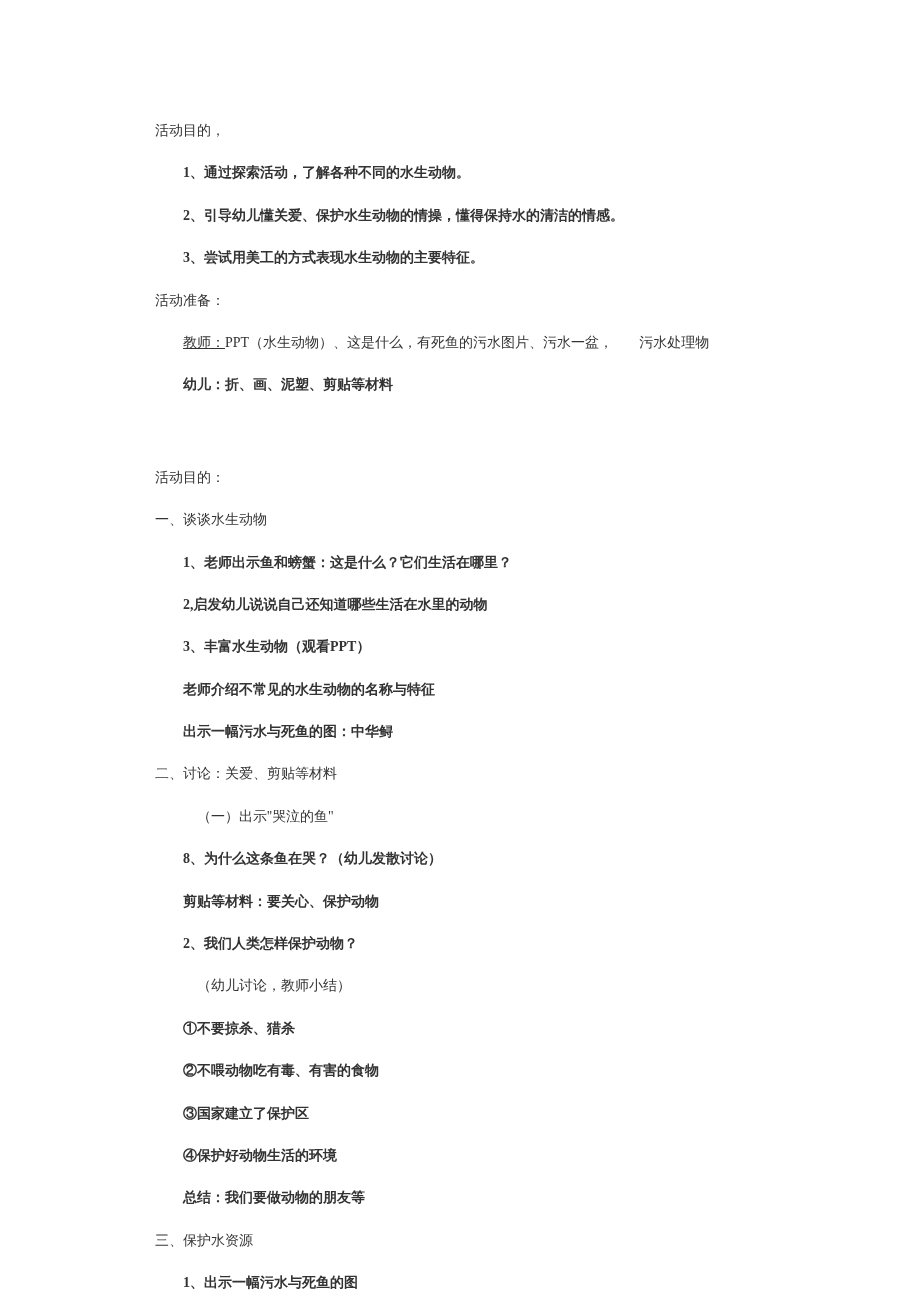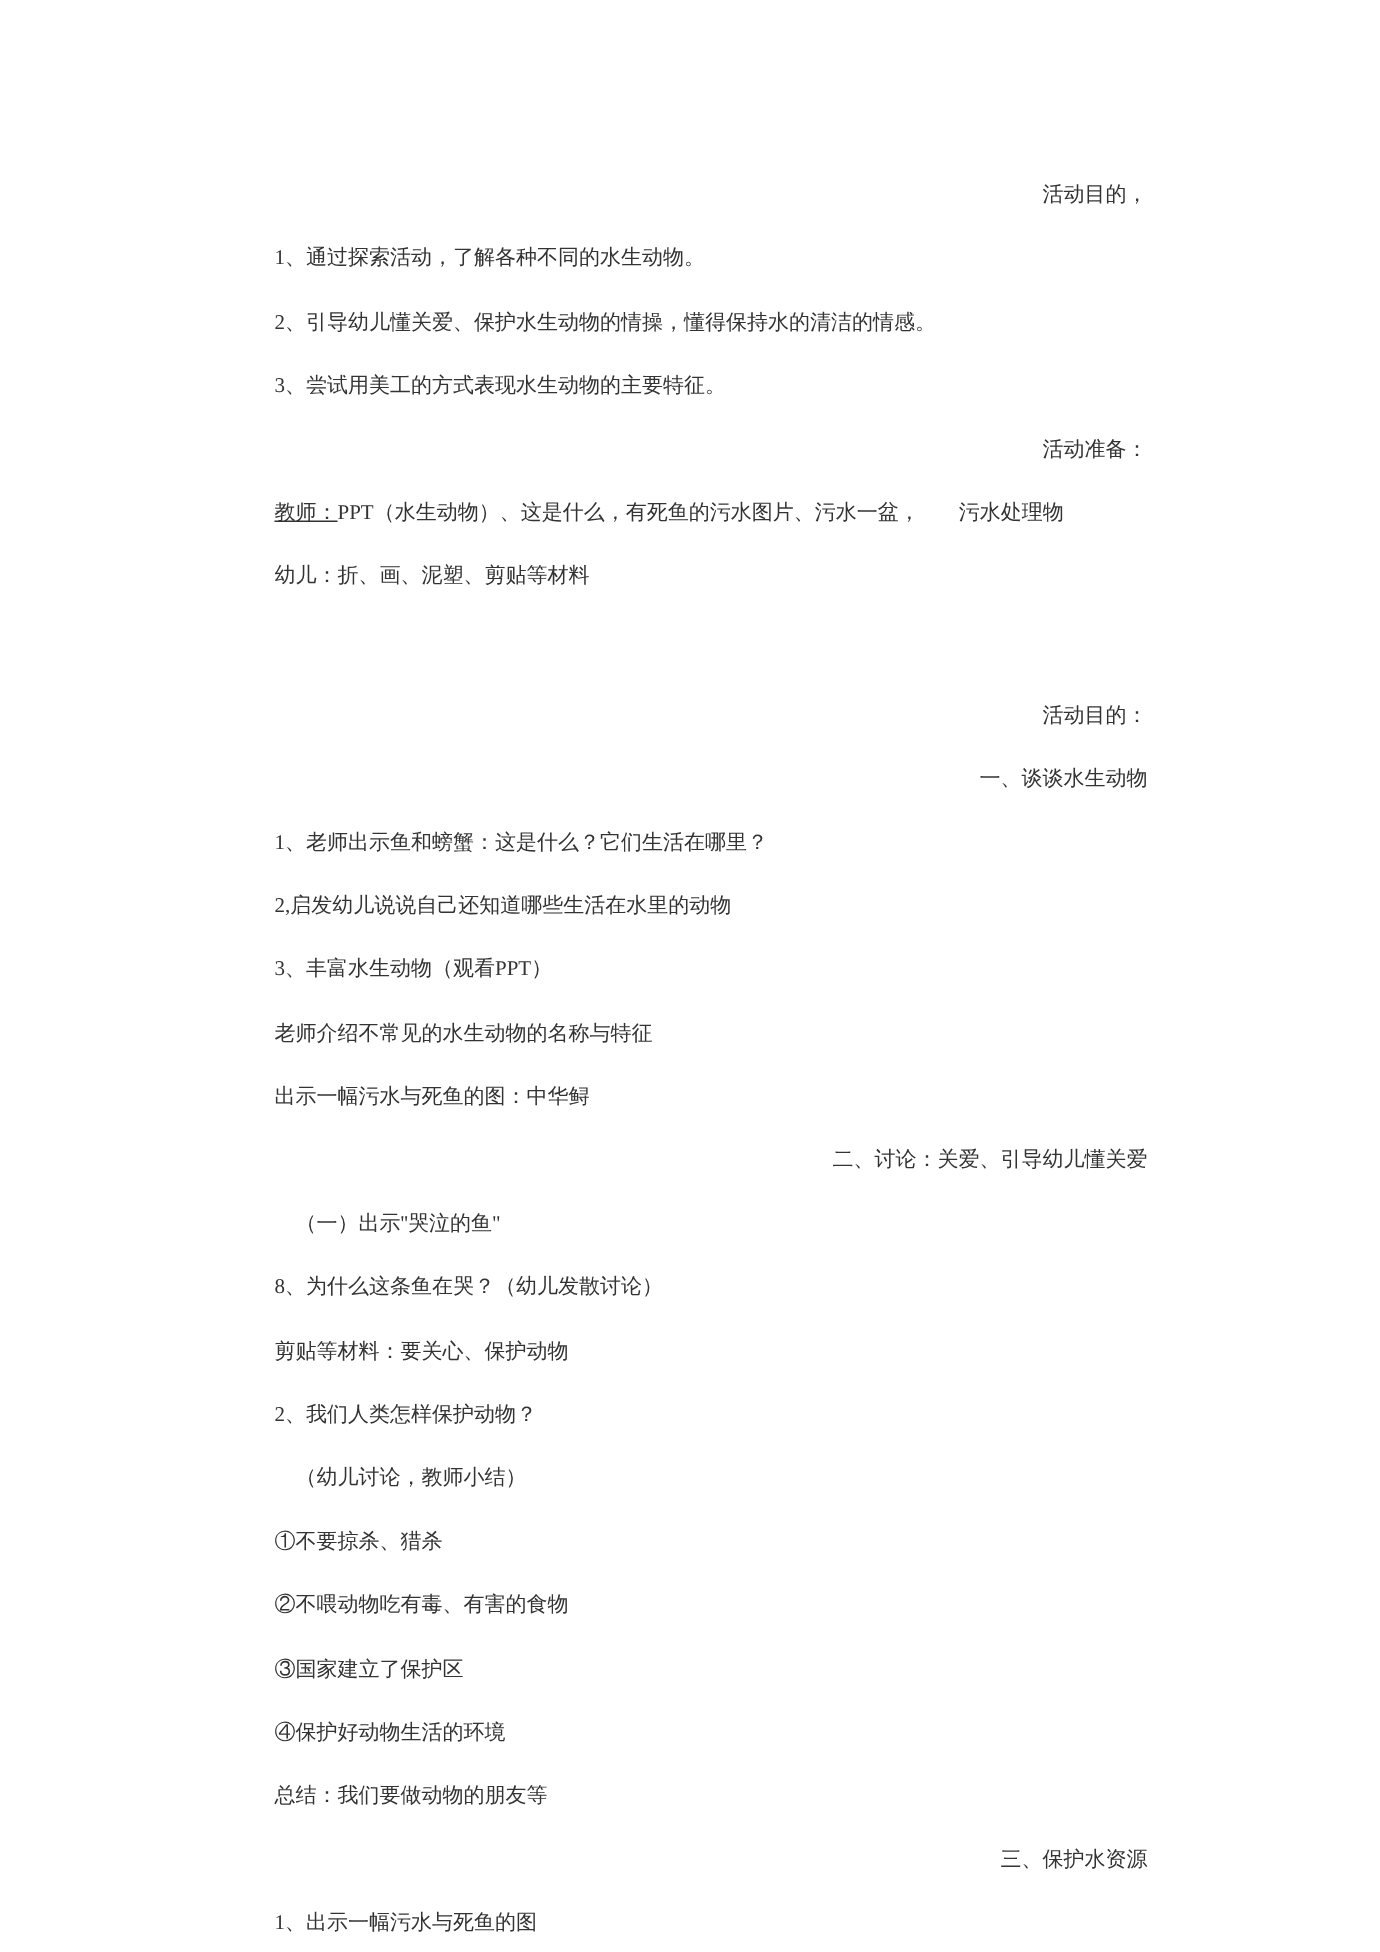--- a/index.html
+++ b/index.html
@@ -12,25 +12,25 @@
       font-size: 14px;
       line-height: 1.6;
       color: #333;
       background: #fff;
       padding: 120px 155px 60px 155px;
       width: 920px;
     }
     .heading {
       font-weight: normal;
       margin-bottom: 20px;
-      text-align: right;
     }
     .indent-1 {
       margin-left: 28px;
       margin-bottom: 20px;
+      font-weight: bold;
     }
     .indent-2 {
       margin-left: 42px;
       margin-bottom: 20px;
     }
     .teacher-line {
       margin-left: 28px;
       margin-bottom: 20px;
     }
     .teacher-line .label {
@@ -65,21 +65,21 @@
 
 <div class="heading">活动目的：</div>
 
 <div class="heading">一、谈谈水生动物</div>
 <div class="indent-1">1、老师出示鱼和螃蟹：这是什么？它们生活在哪里？</div>
 <div class="indent-1">2,启发幼儿说说自己还知道哪些生活在水里的动物</div>
 <div class="indent-1">3、丰富水生动物（观看PPT）</div>
 <div class="indent-1">老师介绍不常见的水生动物的名称与特征</div>
 <div class="indent-1">出示一幅污水与死鱼的图：中华鲟</div>
 
-<div class="heading">二、讨论：关爱、引导幼儿懂关爱</div>
+<div class="heading">二、讨论：关爱、剪贴等材料</div>
 <div class="indent-2">（一）出示''哭泣的鱼"</div>
 <div class="indent-1">8、为什么这条鱼在哭？（幼儿发散讨论）</div>
 <div class="indent-1">剪贴等材料：要关心、保护动物</div>
 <div class="indent-1">2、我们人类怎样保护动物？</div>
 <div class="indent-2">（幼儿讨论，教师小结）</div>
 <div class="indent-1">①不要掠杀、猎杀</div>
 <div class="indent-1">②不喂动物吃有毒、有害的食物</div>
 <div class="indent-1">③国家建立了保护区</div>
 <div class="indent-1">④保护好动物生活的环境</div>
 <div class="indent-1">总结：我们要做动物的朋友等</div>

